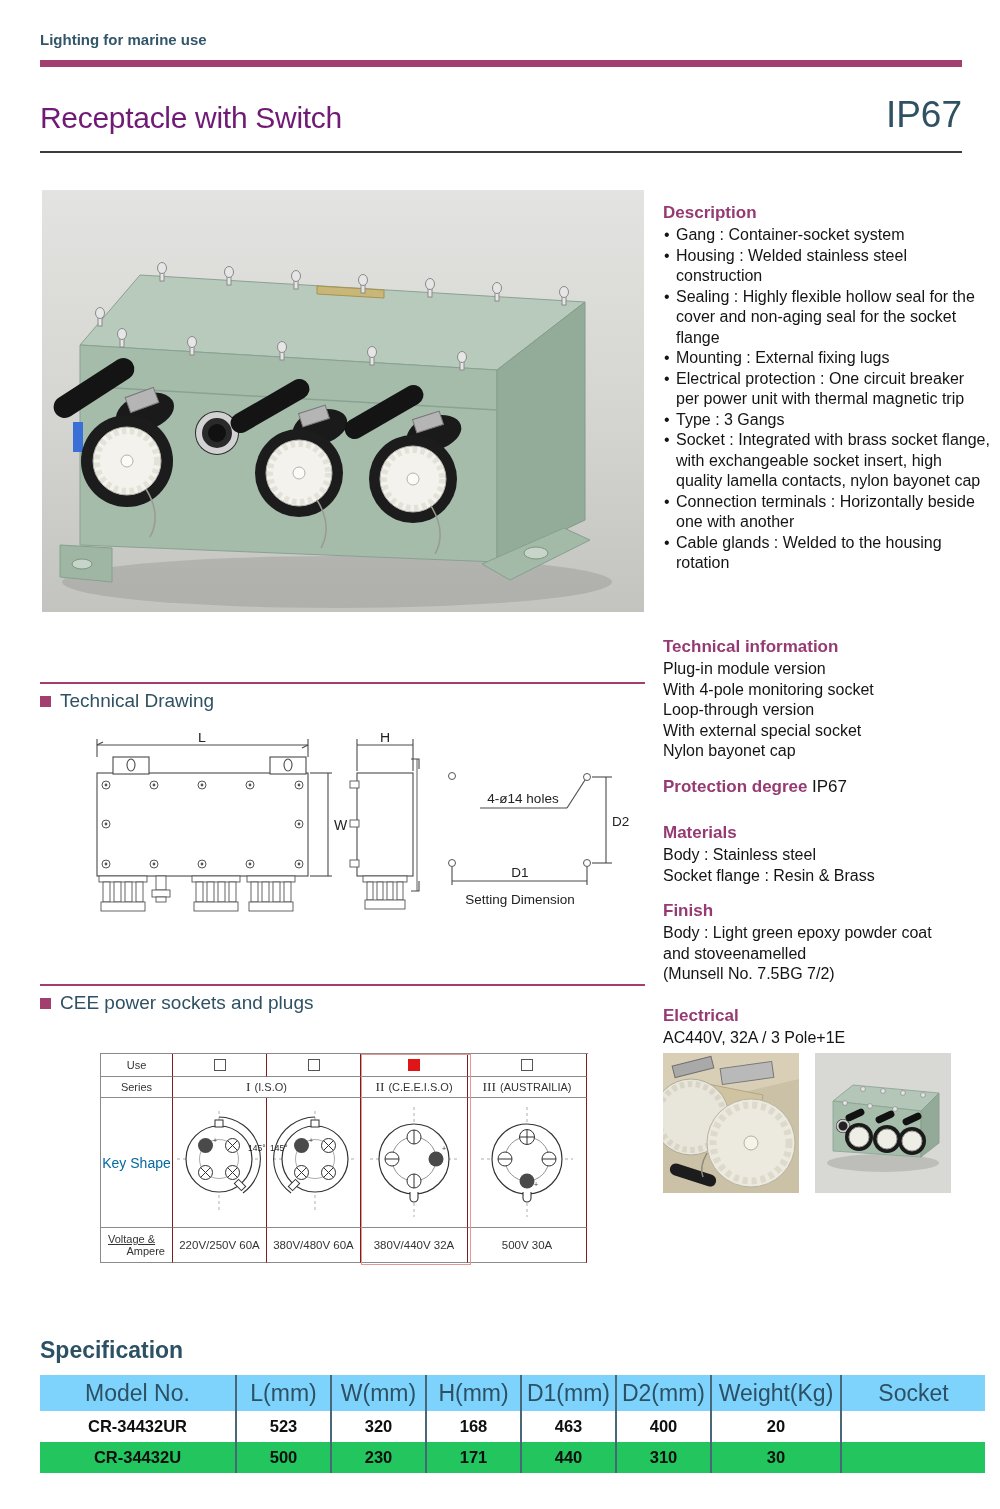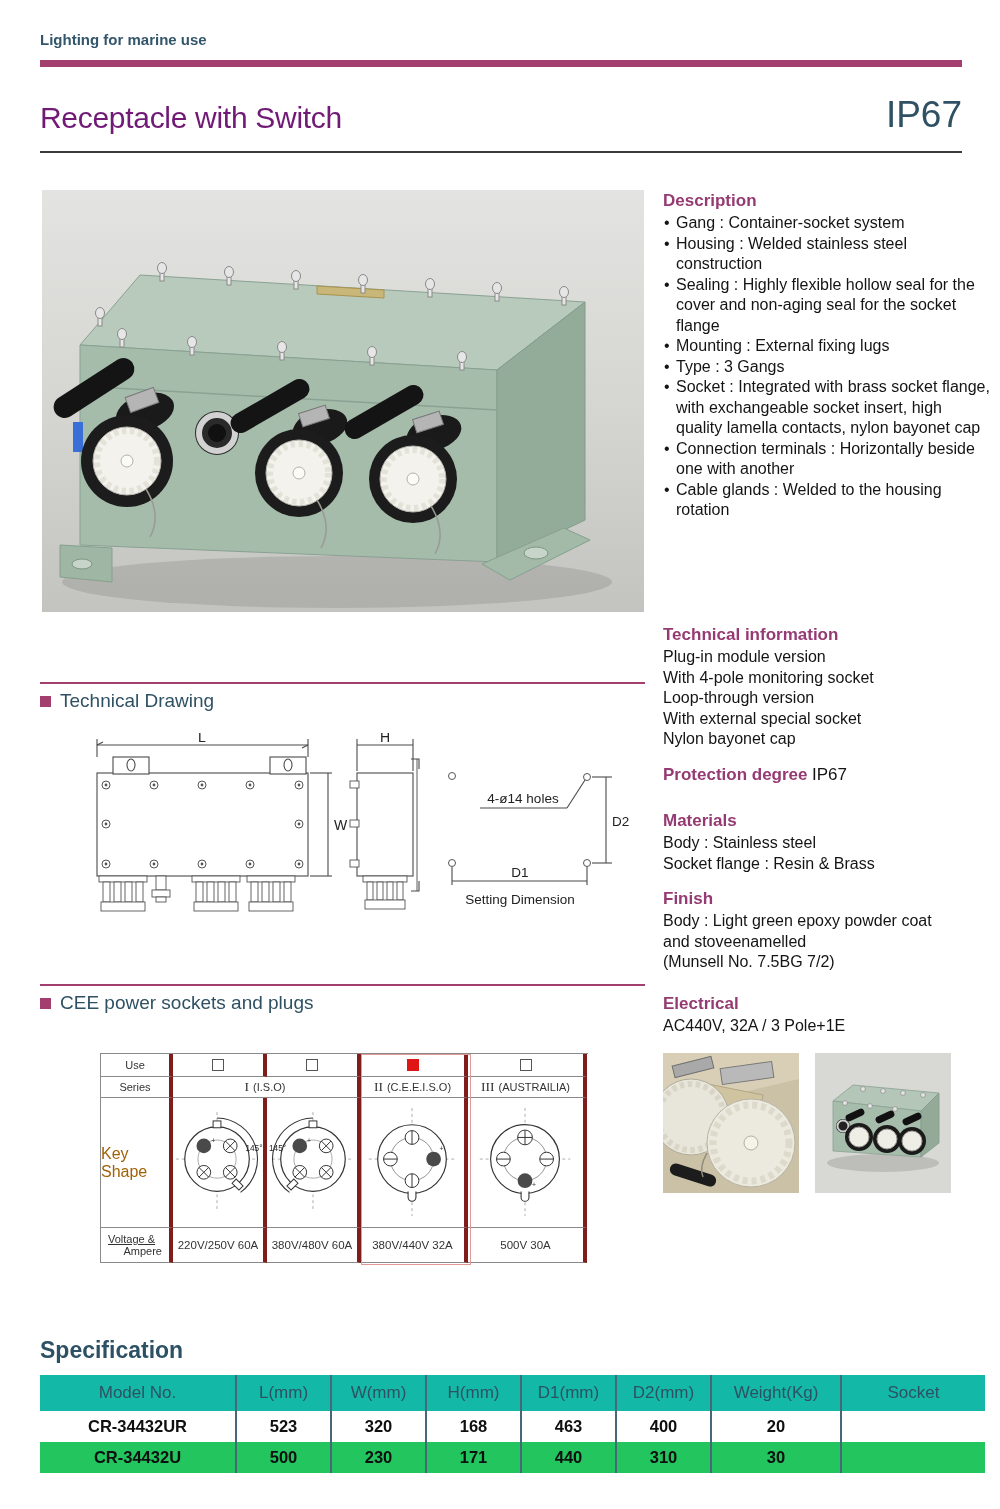--- a/index.html
+++ b/index.html
@@ -11,21 +11,21 @@
   .category { position:absolute; left:40px; top:31px; font-size:15px; font-weight:bold; color:#33566b; }
   .accent-bar { position:absolute; left:40px; top:60px; width:922px; height:7px; background:#a23f6e; }
   .page-title { position:absolute; left:40px; top:101px; font-size:30px; font-weight:500; color:#701a75; letter-spacing:-0.3px; }
   .ip-rating { position:absolute; right:38px; top:94px; font-size:37px; font-weight:400; color:#2f5163; }
   .title-rule { position:absolute; left:40px; top:151px; width:922px; height:2px; background:#3c3c3c; }
 
   
   .photo-main { position:absolute; left:42px; top:190px; width:602px; height:422px; }
 
   
-  .rc { position:absolute; left:663px; width:327px; }
+  .rc { position:absolute; left:663px; width:327px;margin-top:12px; }
   .rc h3 { margin:0 0 2px 0; font-size:17px; color:#953a72; }
   .rc .body, .rc li { font-size:16px; line-height:20.5px; color:#141414; }
   .rc ul { margin:0; padding:0; list-style:none; }
   .rc li { position:relative; padding-left:13px; }
   .rc li::before { content:"\2022"; position:absolute; left:1px; top:0; color:#141414; }
   .blk-desc { top:191px; }
   .blk-tech { top:625px; }
   .blk-prot { top:765px; }
   .blk-mat  { top:811px; }
   .blk-fin  { top:889px; }
@@ -41,45 +41,45 @@
   .sec-head .sq { display:inline-block; width:11px; height:11px; background:#a23f6e; margin-right:9px; }
   .head-a { top:690px; } .head-b { top:992px; }
 
   .drawing-wrap { position:absolute; left:40px; top:733px; width:610px; height:205px; }
 
   
   .cee-table { position:absolute; left:100px; top:1053px; width:487px;
     display:grid; grid-template-columns:72px 94px 94px 107px 119px;
     grid-template-rows:23px 21px 130px 35px;
     border-top:1px solid #8a8a8a; border-left:1px solid #8a8a8a; font-size:11px; color:#333; }
-  .cee-cell { border-right:4px solid #7f1d1d; border-bottom:1px solid #8a8a8a;
+  .cee-cell { border-right:1px solid #7f1d1d; border-bottom:1px solid #8a8a8a;
     display:flex; align-items:center; justify-content:center; background:#fff; }
   .cee-span2 { grid-column:2 / 4; }
   .use-sq { width:10px; height:10px; border:1.2px solid #555; background:#fff; }
   .use-sq.red { background:#e01616; border-color:#e01616; }
   .series-num { font-family:"Liberation Serif", serif; font-size:13.5px; margin-right:4px; }
-  .keyshape-label { font-size:16px; color:#a16207; }
+  .keyshape-label { font-size:14px; color:#0369a1; }
   .volt-label { width:100%; padding:0 7px; box-sizing:border-box; }
   .volt-label .l1 { text-align:left;text-decoration:underline; }
   .volt-label .l2 { text-align:right; }
   .volt-val { font-size:11.5px; }
   .cee-red-overlay { position:absolute; left:260px; top:0px; width:108px; height:209px;
     border:1px solid #e39898; pointer-events:none; }
 
   
   .spec-head { position:absolute; left:40px; top:1337px; font-size:23px; font-weight:bold; color:#2d5164; }
   .option-line { position:absolute; left:240px; top:1343px; font-size:15.5px; color:#111; }
   .option-line b { margin-right:2px; }
   .spec-table { position:absolute; left:40px; top:1375px; width:945px;
     display:grid; grid-template-columns:195px 95px 95px 95px 95px 95px 130px 145px;
     grid-template-rows:36px 31px 31px; }
   .spec-cell { display:flex; align-items:center; justify-content:center;
     font-size:16.5px; font-weight:bold; color:#0f0f0f; background:#fff; }
   .spec-cell:not(:nth-child(8n+1)) { border-left:2px solid #48687a; }
-  .spec-cell:nth-child(-n+8) { background:#14b8a6; color:#2d5164; font-weight:400; font-size:17px; }
+  .spec-cell:nth-child(-n+8) { background:#7dd3fc; color:#2d5164; font-weight:400; font-size:23px; }
   .spec-cell:nth-child(n+17) { background:#22c55e; }
 
   svg text { font-family:"Liberation Sans", sans-serif; }
 </style>
 </head>
 <body>
 
 <div class="page">
 
   <div class="category">Lighting for marine use</div>
@@ -205,20 +205,21 @@
     </svg>
   </div>
 
   <div class="rc blk-desc">
     <h3>Description</h3>
     <ul>
       <li>Gang : Container-socket system</li>
       <li>Housing : Welded stainless steel construction</li>
       <li>Sealing : Highly flexible hollow seal for the cover and non-aging seal for the socket flange</li>
       <li>Mounting : External fixing lugs</li>
+      <li>Electrical protection : One circuit breaker per power unit with thermal magnetic trip</li>
       <li>Type : 3 Gangs</li>
       <li>Socket : Integrated with brass socket flange, with exchangeable socket insert, high quality lamella contacts, nylon bayonet cap</li>
       <li>Connection terminals : Horizontally beside one with another</li>
       <li>Cable glands : Welded to the housing rotation</li>
     </ul>
   </div>
 
   <div class="rc blk-tech">
     <h3>Technical information</h3>
     <div class="body">Plug-in module version</div>

